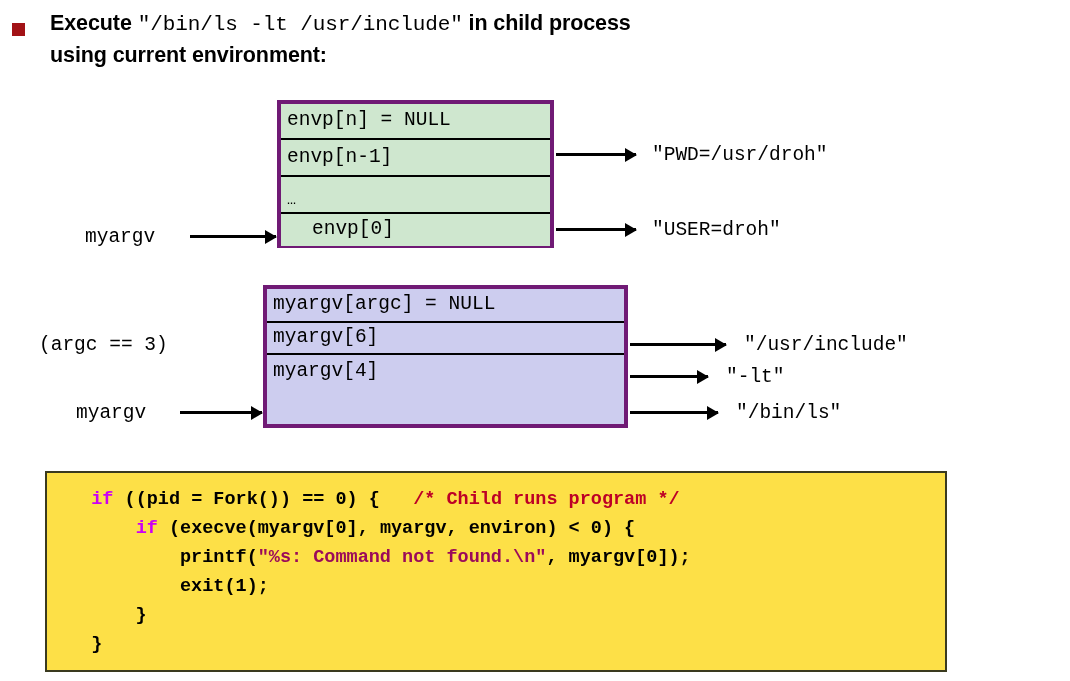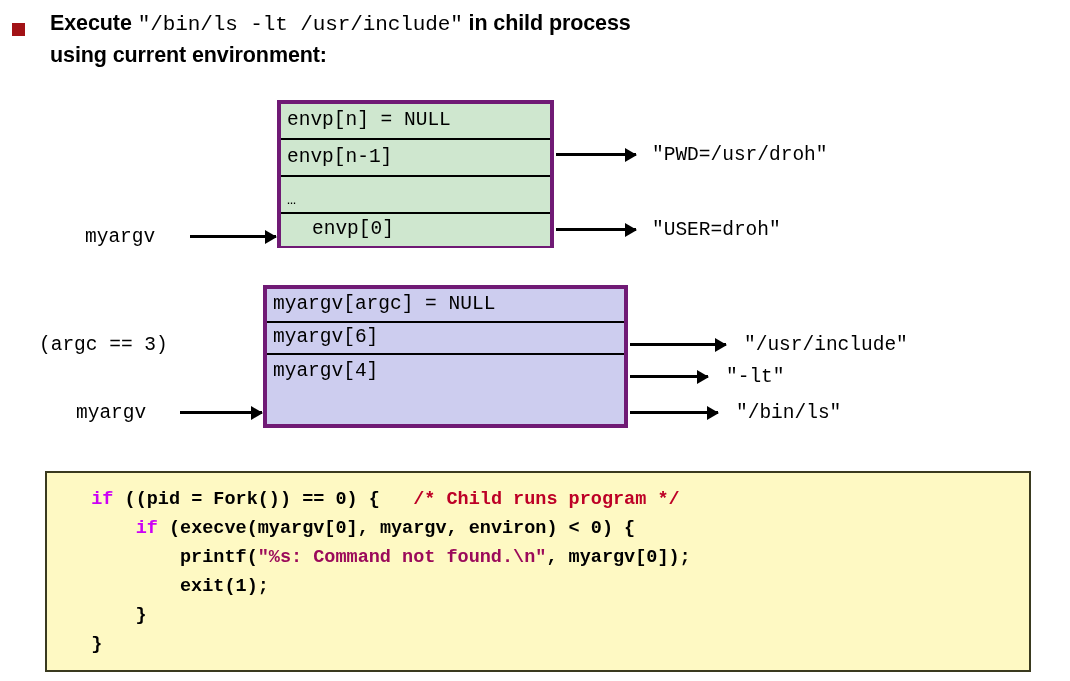--- a/index.html
+++ b/index.html
@@ -108,23 +108,23 @@
     border-left: 12px solid #000;
     border-top: 7px solid transparent;
     border-bottom: 7px solid transparent;
   }
 
   
   .codebox {
     position: absolute;
     left: 45px;
     top: 471px;
-    width: 986px;
+    width: 902px;
     height: 201px;
-    background: #fef9c3;
+    background: #fde047;
     border: 2px solid #3a3a1f;
     box-sizing: border-box;
   }
   .codelines {
     position: absolute;
     left: 22px;
     top: 12px;
     font-family: "Liberation Mono", "DejaVu Sans Mono", monospace;
     font-size: 18.5px;
     font-weight: bold;

